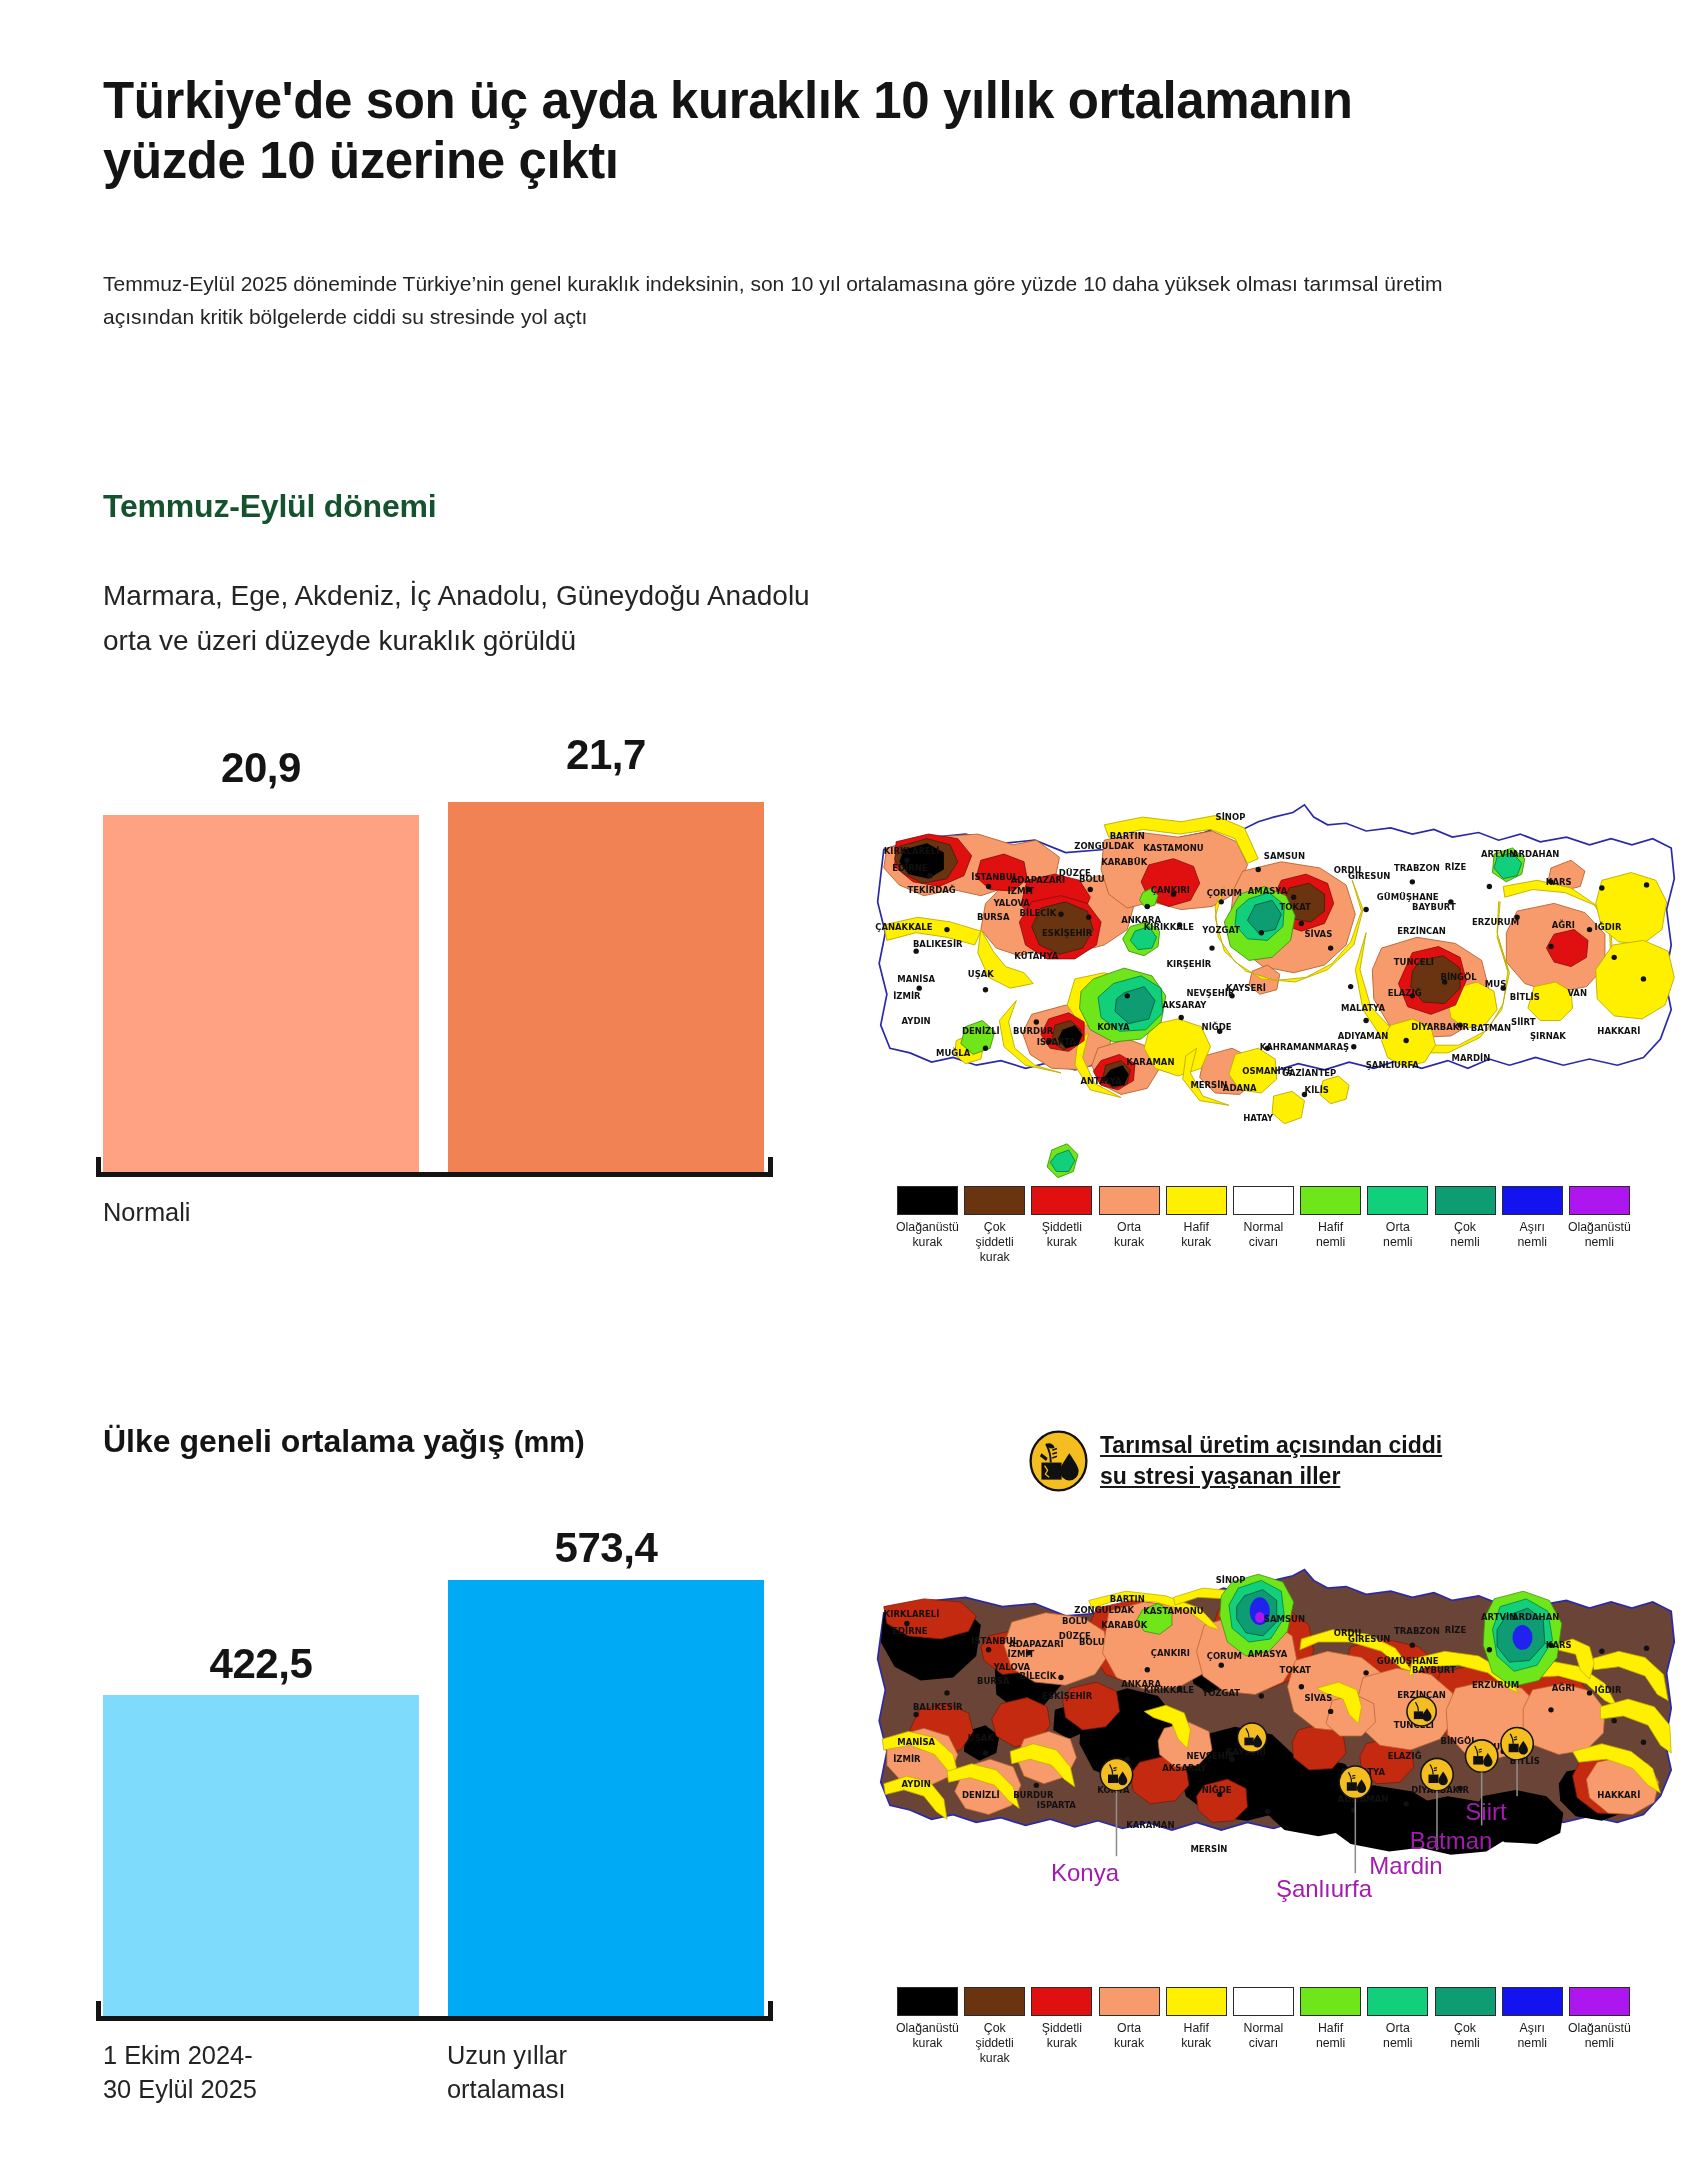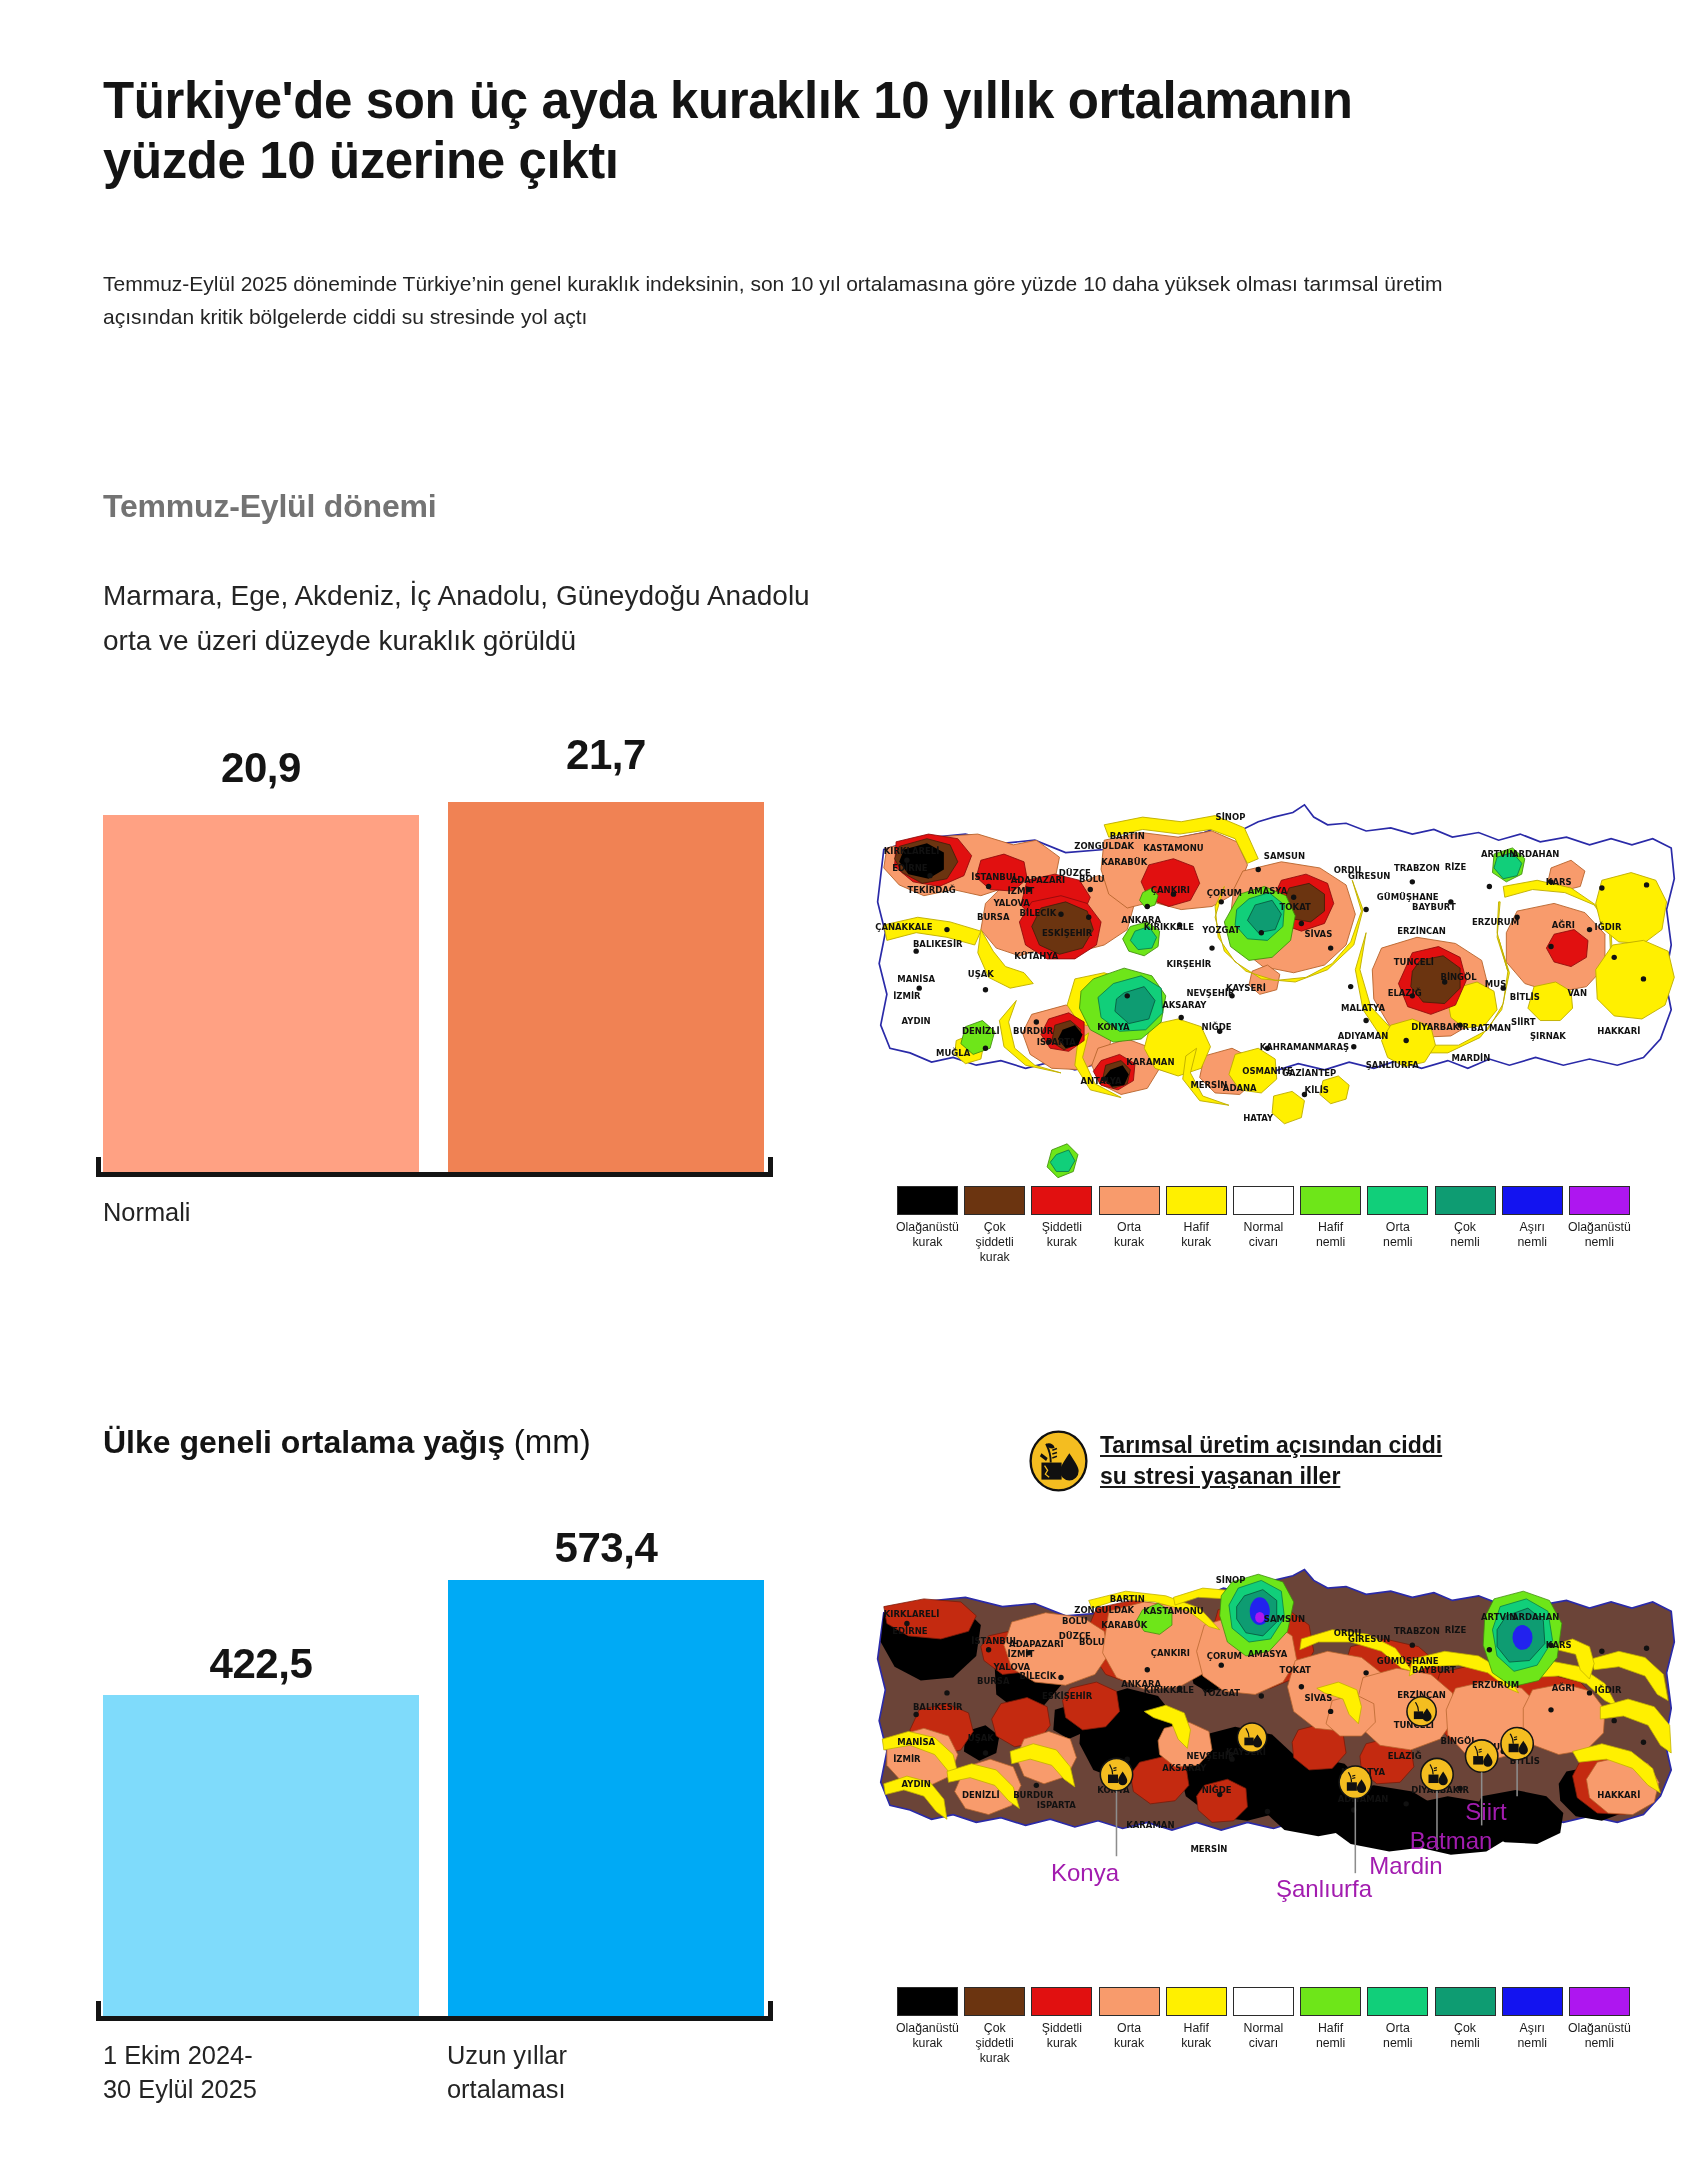--- a/index.html
+++ b/index.html
@@ -2,37 +2,37 @@
 <html style="font-size:12.3px"><head>
 <meta charset="utf-8">
 <style>
   html,body{margin:0;padding:0;background:#ffffff;}
   body{width:1708px;height:2172px;position:relative;font-family:"Liberation Sans",sans-serif;color:#1a1a1a;-webkit-font-smoothing:antialiased;}
   .page{position:absolute;inset:0;background:#fff;}
 
   
   .title{position:absolute;left:103px;top:71px;width:1311px;font-size:51px;line-height:1.17;font-weight:bold;letter-spacing:-0.4px;color:#141414;}
   .subtitle{position:absolute;left:103px;top:268px;width:1388px;font-size:21px;line-height:1.55;color:#242424;font-weight:400;}
-  .sec-head{position:absolute;left:103px;top:488px;font-size:32px;font-weight:bold;color:#737373;letter-spacing:-0.2px;}
+  .sec-head{position:absolute;left:103px;top:488px;font-size:32px;font-weight:bold;color:#14532d;letter-spacing:-0.2px;}
   .sec-note{position:absolute;left:103px;top:574px;width:1156px;font-size:28px;line-height:1.6;color:#242424;}
 
   
   .chart{position:absolute;}
   .chart .plot{position:absolute;left:0;top:0;width:100%;height:100%;}
   .bar{position:absolute;bottom:0;}
   .bar-val{position:absolute;width:100%;text-align:center;font-size:42px;font-weight:bold;color:#141414;letter-spacing:-0.4px;white-space:nowrap;}
   .bar-lab{position:absolute;text-align:left;font-size:25.4px;line-height:1.32;color:#232323;}
   .axis{position:absolute;height:4.6px;background:#141414;}
   .axis::before,.axis::after{content:"";position:absolute;width:4.6px;height:20px;background:#141414;bottom:0;}
   .axis::before{left:0;}
   .axis::after{right:0;}
 
   
   .chart2-head{position:absolute;left:103px;top:1423px;font-size:32px;font-weight:bold;color:#141414;white-space:nowrap;}
-  .chart2-head .unit{font-size:33px;font-weight:400;}
+  .chart2-head .unit{font-size:29px;font-weight:700;}
 
   
   .mapwrap{position:absolute;}
   .mapsvg{display:block;width:100%;height:auto;}
 
   
   .legend{position:absolute;display:flex;gap:6.2px;}
   .lg-item{width:61px;display:flex;flex-direction:column;align-items:center;}
   .lg-sw{width:61px;height:29px;border:1.2px solid #2b2b2b;box-sizing:border-box;}
   .lg-tx{margin-top:5.4px;font-size:12.3px;line-height:1.22;text-align:center;color:#1b1b1b;}

